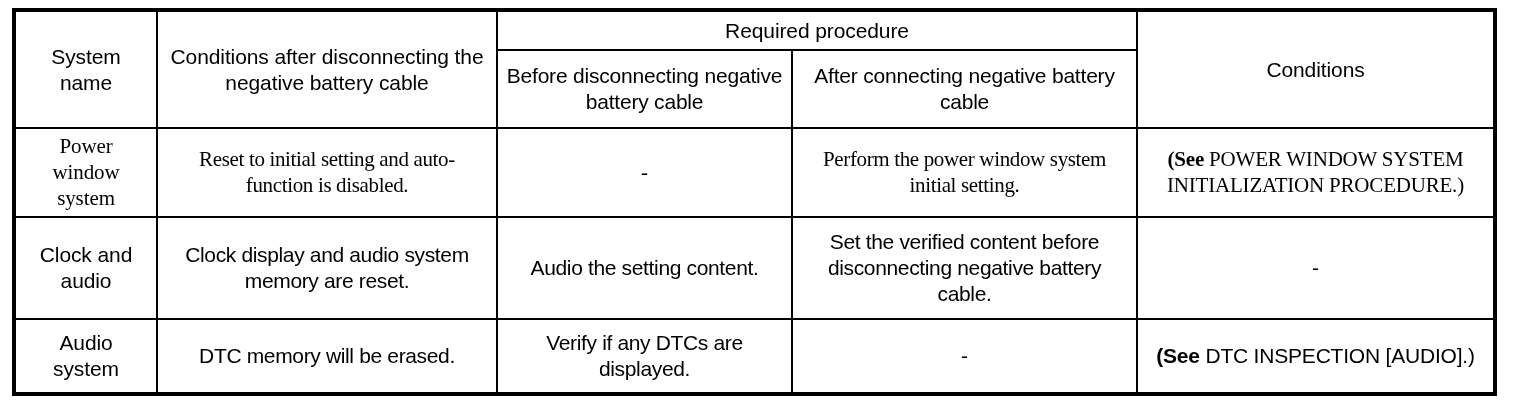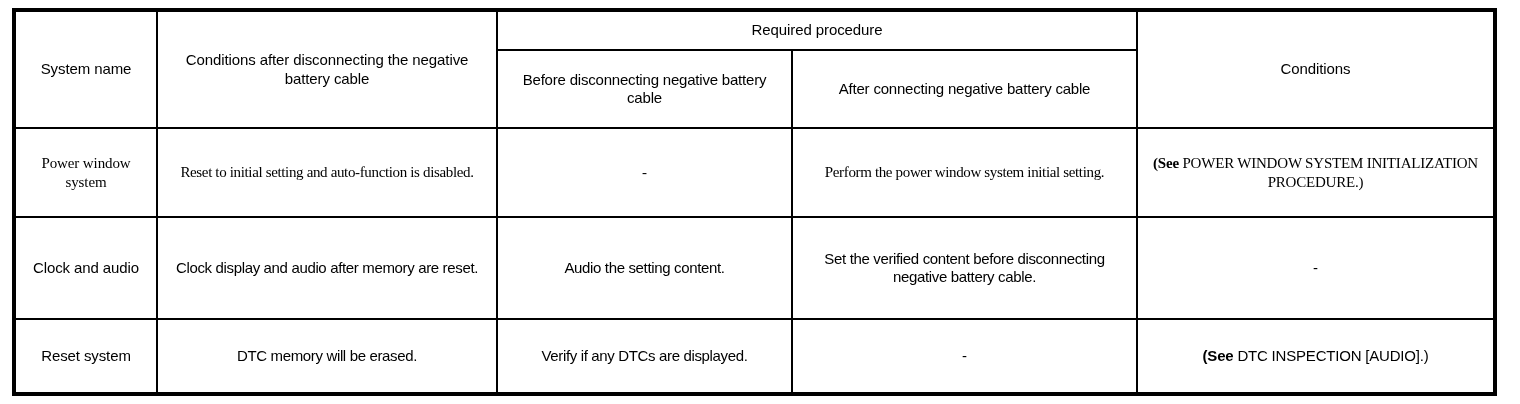--- a/index.html
+++ b/index.html
@@ -32,21 +32,21 @@
     border: 4px solid #000;
     background: #fff;
   }
 
   table.spec-table td,
   table.spec-table th {
     border: 2px solid #000;
     padding: 0 8px;
     vertical-align: middle;
     font-weight: normal;
-    font-size: 15px;
+    font-size: 21px;
     line-height: 1.23;
     background: #fff;
     text-align: center;
   }
 
   
   th.hd {
     text-align: center;
     font-weight: bold;
     font-size: 21px;
@@ -131,27 +131,27 @@
     <tbody>
       <tr class="r-body1">
         <td class="cell cell-sys">Power window system</td>
         <td class="cell cell-strong">Reset to initial setting and auto-function is disabled.</td>
         <td class="cell cell-dash">-</td>
         <td class="cell cell-strong">Perform the power window system initial setting.</td>
         <td class="cell cell-ref"><span class="lead">(See </span><span>POWER WINDOW SYSTEM INITIALIZATION PROCEDURE.)</span></td>
       </tr>
       <tr class="r-body2">
         <td class="cell cell-sys">Clock and audio</td>
-        <td class="cell cell-strong">Clock display and audio after memory are reset.</td>
+        <td class="cell cell-strong">Clock display and audio system memory are reset.</td>
         <td class="cell cell-strong">Audio the setting content.</td>
         <td class="cell cell-strong">Set the verified content before disconnecting negative battery cable.</td>
         <td class="cell cell-ref"><span class="lead"></span><span>-</span></td>
       </tr>
       <tr class="r-body3">
-        <td class="cell cell-sys">Reset system</td>
+        <td class="cell cell-sys">Audio system</td>
         <td class="cell cell-strong">DTC memory will be erased.</td>
         <td class="cell cell-strong">Verify if any DTCs are displayed.</td>
         <td class="cell cell-dash">-</td>
         <td class="cell cell-ref"><span class="lead">(See </span><span>DTC INSPECTION [AUDIO].)</span></td>
       </tr>
     </tbody>
   </table>
 </div>
 
 </body></html>

